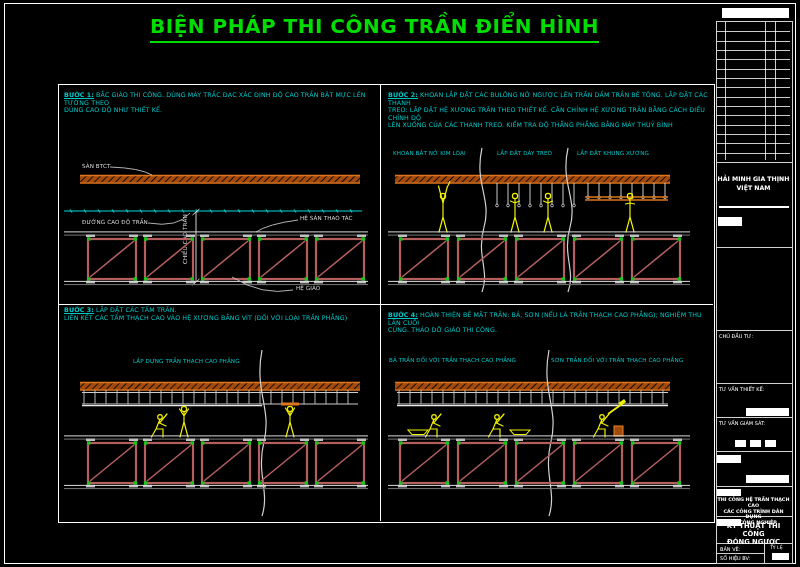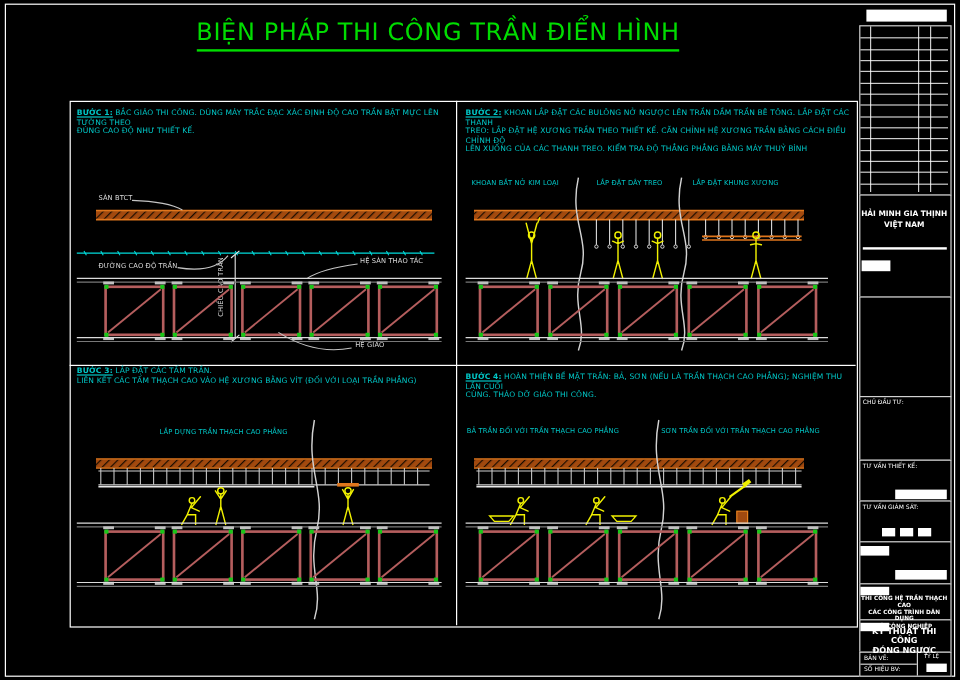--- a/index.html
+++ b/index.html
@@ -1,21 +1,21 @@
 <!DOCTYPE html>
 <html><head>
 <meta charset="utf-8">
 <style>
   html,body{margin:0;padding:0;background:#111;}
   .page{position:relative;width:800px;height:567px;background:#000;overflow:hidden;
         font-family:"DejaVu Sans",sans-serif;}
   .abs{position:absolute;}
   .outer-border{left:4px;top:3px;width:790px;height:559px;border:1.5px solid #fff;}
   .main-title{left:150px;top:14px;width:430px;text-align:center;color:#00dd00;
-      font-size:20px;font-weight:normal;letter-spacing:.5px;}
+      font-size:20px;font-weight:bold;letter-spacing:.5px;}
   .main-title span{display:inline-block;border-bottom:2px solid #00dd00;padding-bottom:3px;white-space:nowrap;}
   .frame{left:58px;top:84px;width:655px;height:437px;border:1px solid #fff;}
   .div-v{left:380px;top:84px;width:1px;height:437px;background:#fff;}
   .div-h{left:58px;top:304px;width:655px;height:1px;background:#fff;}
   .note{color:#00c6c6;font-size:6.3px;line-height:7.6px;letter-spacing:.1px;white-space:pre-wrap;}
   .note b{text-decoration:underline;font-weight:bold;}
   .lbl{font-size:5.6px;white-space:nowrap;letter-spacing:.1px;}
   .cy{color:#00c6c6;}
   .wh{color:#d8d8d8;}
   .rot{transform:rotate(-90deg);transform-origin:0 0;}

